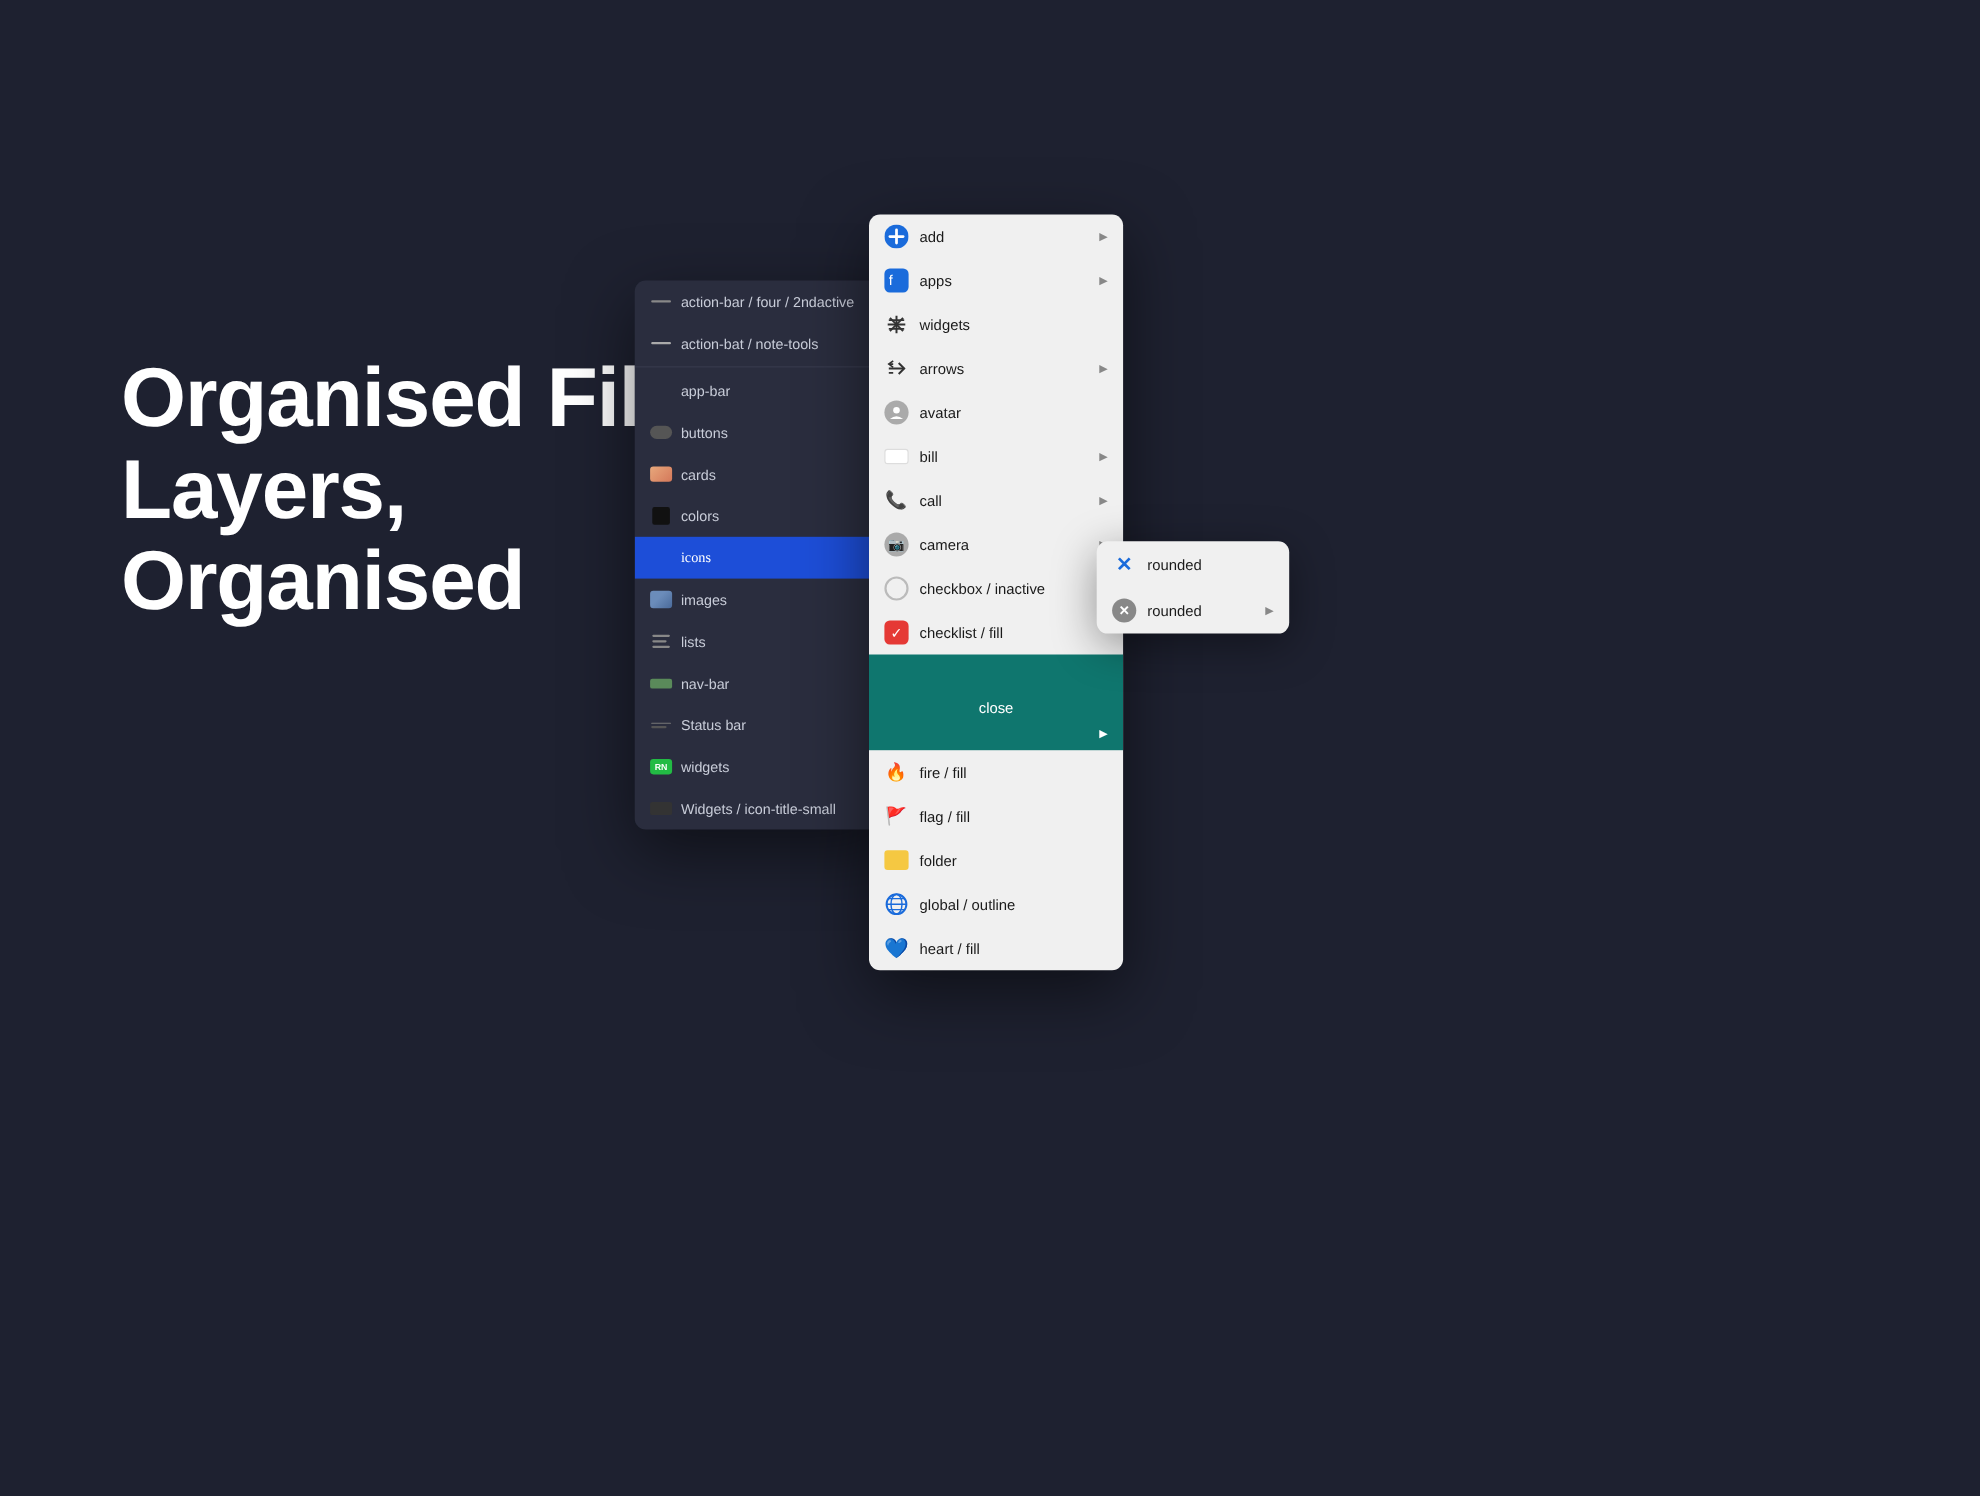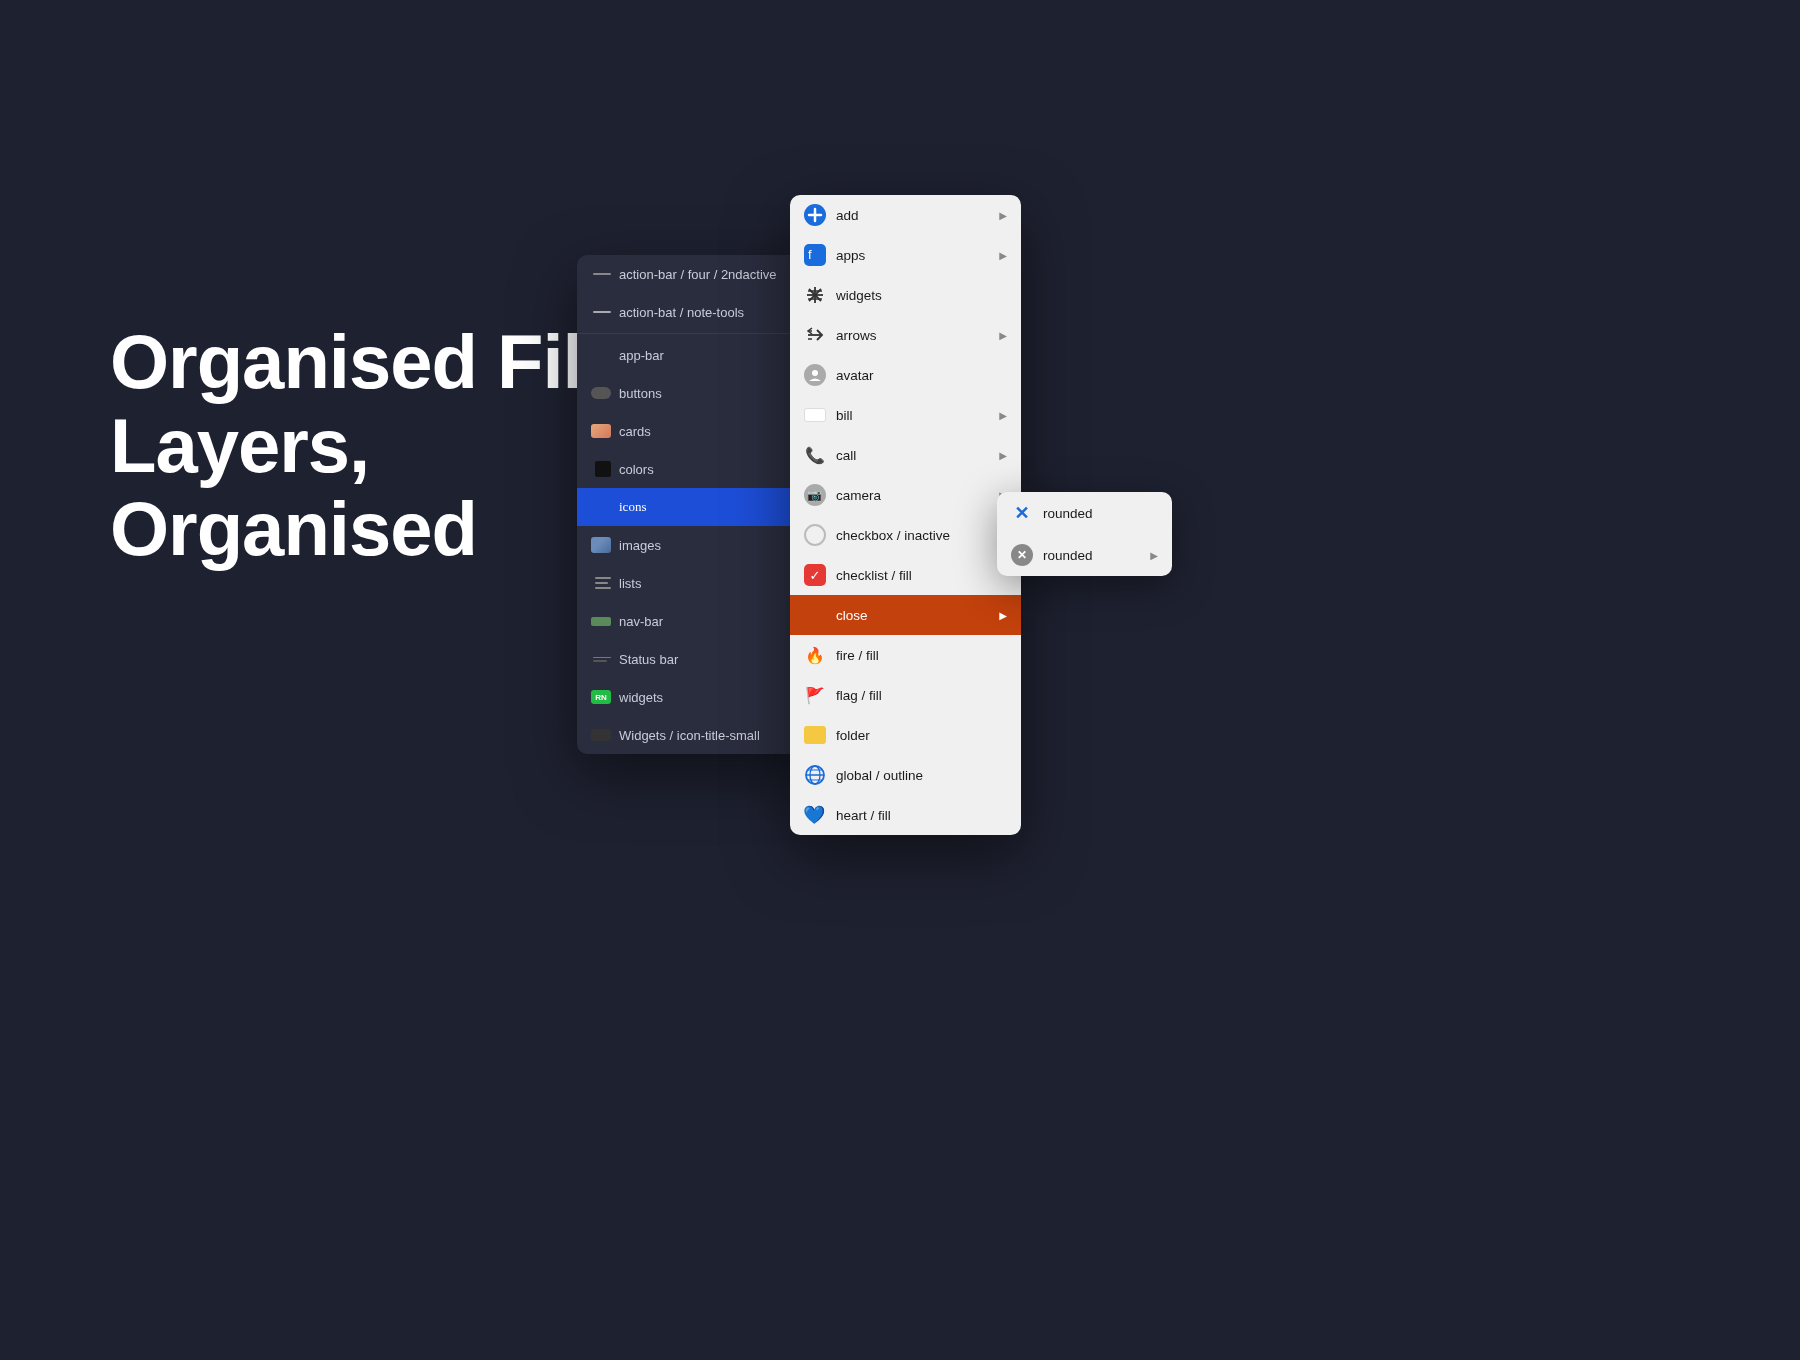--- a/index.html
+++ b/index.html
@@ -65,21 +65,21 @@
       font-family: Liberation Serif, serif;
     }
 
     .layers-item .item-icon {
       width: 20px;
       height: 20px;
       flex-shrink: 0;
       border-radius: 4px;
       display: flex;
       align-items: center;
-      justify-content: flex-end;
+      justify-content: center;
       font-size: 10px;
     }
 
     .layers-item .item-label {
       flex: 1;
       font-size: 13px;
     }
 
     .layers-item .chevron {
       color: #6b7080;
@@ -173,22 +173,23 @@
       display: flex;
       align-items: center;
       padding: 9px 14px;
       font-size: 13.5px;
       color: #1a1a1a;
       cursor: pointer;
       gap: 10px;
     }
 
     .icons-item.active {
-      background: #c2410c;
+      background: #0f766e;
       color: #ffffff;
+      flex-direction: column;
     }
 
     .icons-item.active .chevron {
       color: white;
     }
 
     .icons-item .item-icon {
       width: 22px;
       height: 22px;
       flex-shrink: 0;

